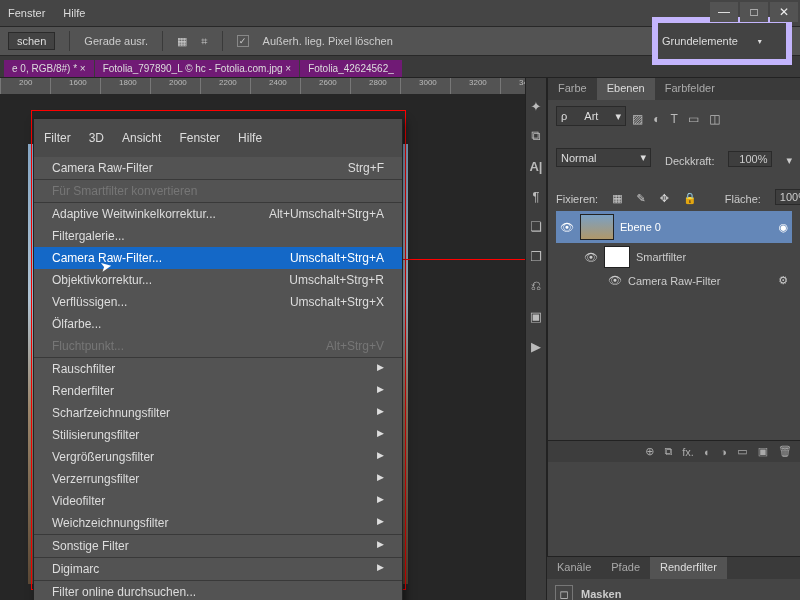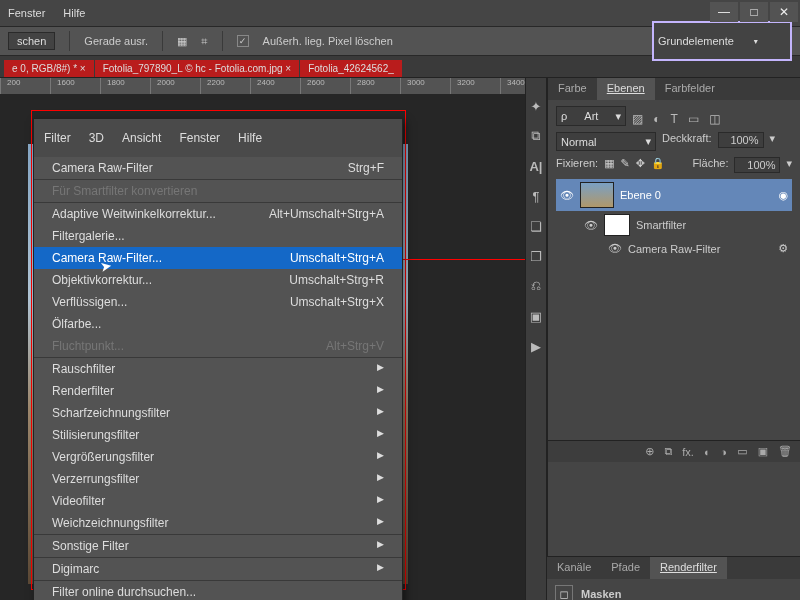--- a/index.html
+++ b/index.html
@@ -4,49 +4,49 @@
 <style>
 * { margin:0; padding:0; box-sizing:border-box; font-family:"Segoe UI",Tahoma,sans-serif; }
 body { background:#454545; color:#ccc; font-size:11px; overflow:hidden; width:800px; height:600px; position:relative; }
 .top-menubar { height:26px; background:#454545; display:flex; align-items:center; padding:0 8px; gap:18px; }
 .top-menubar span { color:#ddd; cursor:default; }
 .win-controls { position:absolute; right:2px; top:2px; display:flex; gap:2px; }
 .win-btn { width:28px; height:20px; background:#535353; display:flex; align-items:center; justify-content:center; font-size:12px; color:#eee; }
 .options-bar { height:30px; background:#535353; border-top:1px solid #282828; border-bottom:1px solid #282828; display:flex; align-items:center; padding:0 8px; gap:14px; }
 .btn-like { background:#434343; border:1px solid #2a2a2a; padding:2px 8px; color:#ddd; font-size:11px; }
 .pipe { width:1px; height:20px; background:#3a3a3a; }
-.combo { background:#434343; border:2px solid #c4b5fd; padding:12px 4px; display:flex; align-items:center; gap:20px; color:#ddd; }
+.combo { background:#434343; border:6px solid #c4b5fd; padding:12px 4px; display:flex; align-items:center; gap:20px; color:#ddd; }
 .combo .arrow { font-size:8px; }
 .tabs-row { height:22px; background:#3a3a3a; display:flex; align-items:flex-end; padding-left:4px; border-bottom:1px solid #222; }
-.doc-tab { background:#b91c1c; padding:3px 8px; font-size:10px; color:#ddd; display:flex; align-items:center; gap:6px; margin-right:1px;margin-top:44px; }
+.doc-tab { background:#701a75; padding:3px 8px; font-size:10px; color:#ddd; display:flex; align-items:center; gap:6px; margin-right:1px;margin-top:44px; }
 .ruler { height:16px; background:#535353; display:flex; overflow:hidden; font-size:8px; color:#bbb; }
-.ruler div { width:50px; border-left:1px solid #777; padding-left:6px; flex-shrink:0; }
+.ruler div { width:50px; border-left:1px solid #777; padding-left:18px; flex-shrink:0; }
 .canvas-area { position:absolute; left:0; top:94px; right:275px; bottom:0; background:#262626; }
 .photo { position:absolute; left:28px; top:50px; width:380px; height:440px; background:linear-gradient(180deg,#88a9c8 0%, #b3c8d8 35%, #a08a6f 60%, #5d4a36 100%); }
 .red-frame { position:absolute; border:1px solid red; pointer-events:none; }
 .red-frame.outer { left:31px; top:110px; width:375px; height:480px; }
 .menu-popup { position:absolute; left:33px; top:118px; width:370px; background:#535353; border:1px solid #222; box-shadow:3px 3px 8px rgba(0,0,0,.5);}
 .menu-head { display:flex; gap:18px; padding:12px 10px; background:#4a4a4a; }
 .menu-head span { color:#ddd; font-size:12px; }
 .menu-sep { height:1px; background:#393939; }
 .menu-item { display:flex; justify-content:space-between; padding:4px 18px 4px 18px; font-size:12px; color:#ddd; position:relative; }
 .menu-item.dis { color:#767676; }
 .menu-item.sel { background:#1468c7; color:#fff; }
 .menu-item .sub-arrow { font-size:9px; }
 .cursor-ptr { position:absolute; left:100px; top:258px; font-size:14px; color:#fff; z-index:20; transform:rotate(-10deg); pointer-events:none;}
 .side-strip { position:absolute; right:253px; top:78px; width:22px; bottom:0; background:#3d3d3d; border-left:1px solid #222; border-right:1px solid #222; display:flex; flex-direction:column; align-items:center; gap:14px; padding-top:20px;}
 .side-strip .ic { width:16px; height:16px; display:flex; align-items:center; justify-content:center; font-size:13px; color:#bbb; }
 .panels { position:absolute; right:0; top:78px; width:253px; bottom:0; background:#454545; border-left:1px solid #222; }
 .panel-tabs { display:flex; background:#3a3a3a; height:22px; }
 .panel-tabs span { padding:4px 10px; font-size:11px; color:#aaa; }
-.panel-tabs span.act { background:#535353; color:#ddd;text-decoration:underline; }
+.panel-tabs span.act { background:#535353; color:#ddd; }
 .panel-body { background:#454545; padding:6px 8px; }
 .dd { background:#3e3e3e; border:1px solid #2a2a2a; padding:2px 4px; display:flex; align-items:center; justify-content:space-between; font-size:11px; color:#ddd; }
 .icon-row { display:flex; gap:10px; margin-top:6px; font-size:12px; color:#bbb; }
-.val-row { display:flex; align-items:flex-start; gap:6px; margin-top:6px; font-size:11px; color:#ccc;}
+.val-row { display:flex; align-items:flex-end; gap:14px; margin-top:22px; font-size:11px; color:#ccc;}
 .val-box { background:#3e3e3e; border:1px solid #2a2a2a; padding:1px 4px; width:46px; text-align:right; }
 .layers { margin-top:6px; }
 .layer-row { display:flex; align-items:center; gap:6px; padding:3px 4px; }
 .layer-row.sel { background:#6487b8; color:#fff; }
 .eye { width:14px; text-align:center; font-size:11px; }
 .thumb { width:34px; height:26px; background:linear-gradient(180deg,#7aa0c4,#b0986a); border:1px solid #222; flex-shrink:0;}
 .thumb.white { background:#fff; width:26px; height:22px;}
 .bottom-iconbar { position:absolute; bottom:0; left:0; right:0; height:22px; background:#3d3d3d; border-top:1px solid #222; display:flex; align-items:center; gap:10px; padding:0 8px; font-size:11px; color:#aaa;}
 .props { position:absolute; right:0; top:478px; width:253px; bottom:0; background:#b91c1c; border-top:1px solid #222;}
 .red-arrow { position:absolute; left:398px; top:259px; width:182px; height:1px; background:red; pointer-events:none;}

